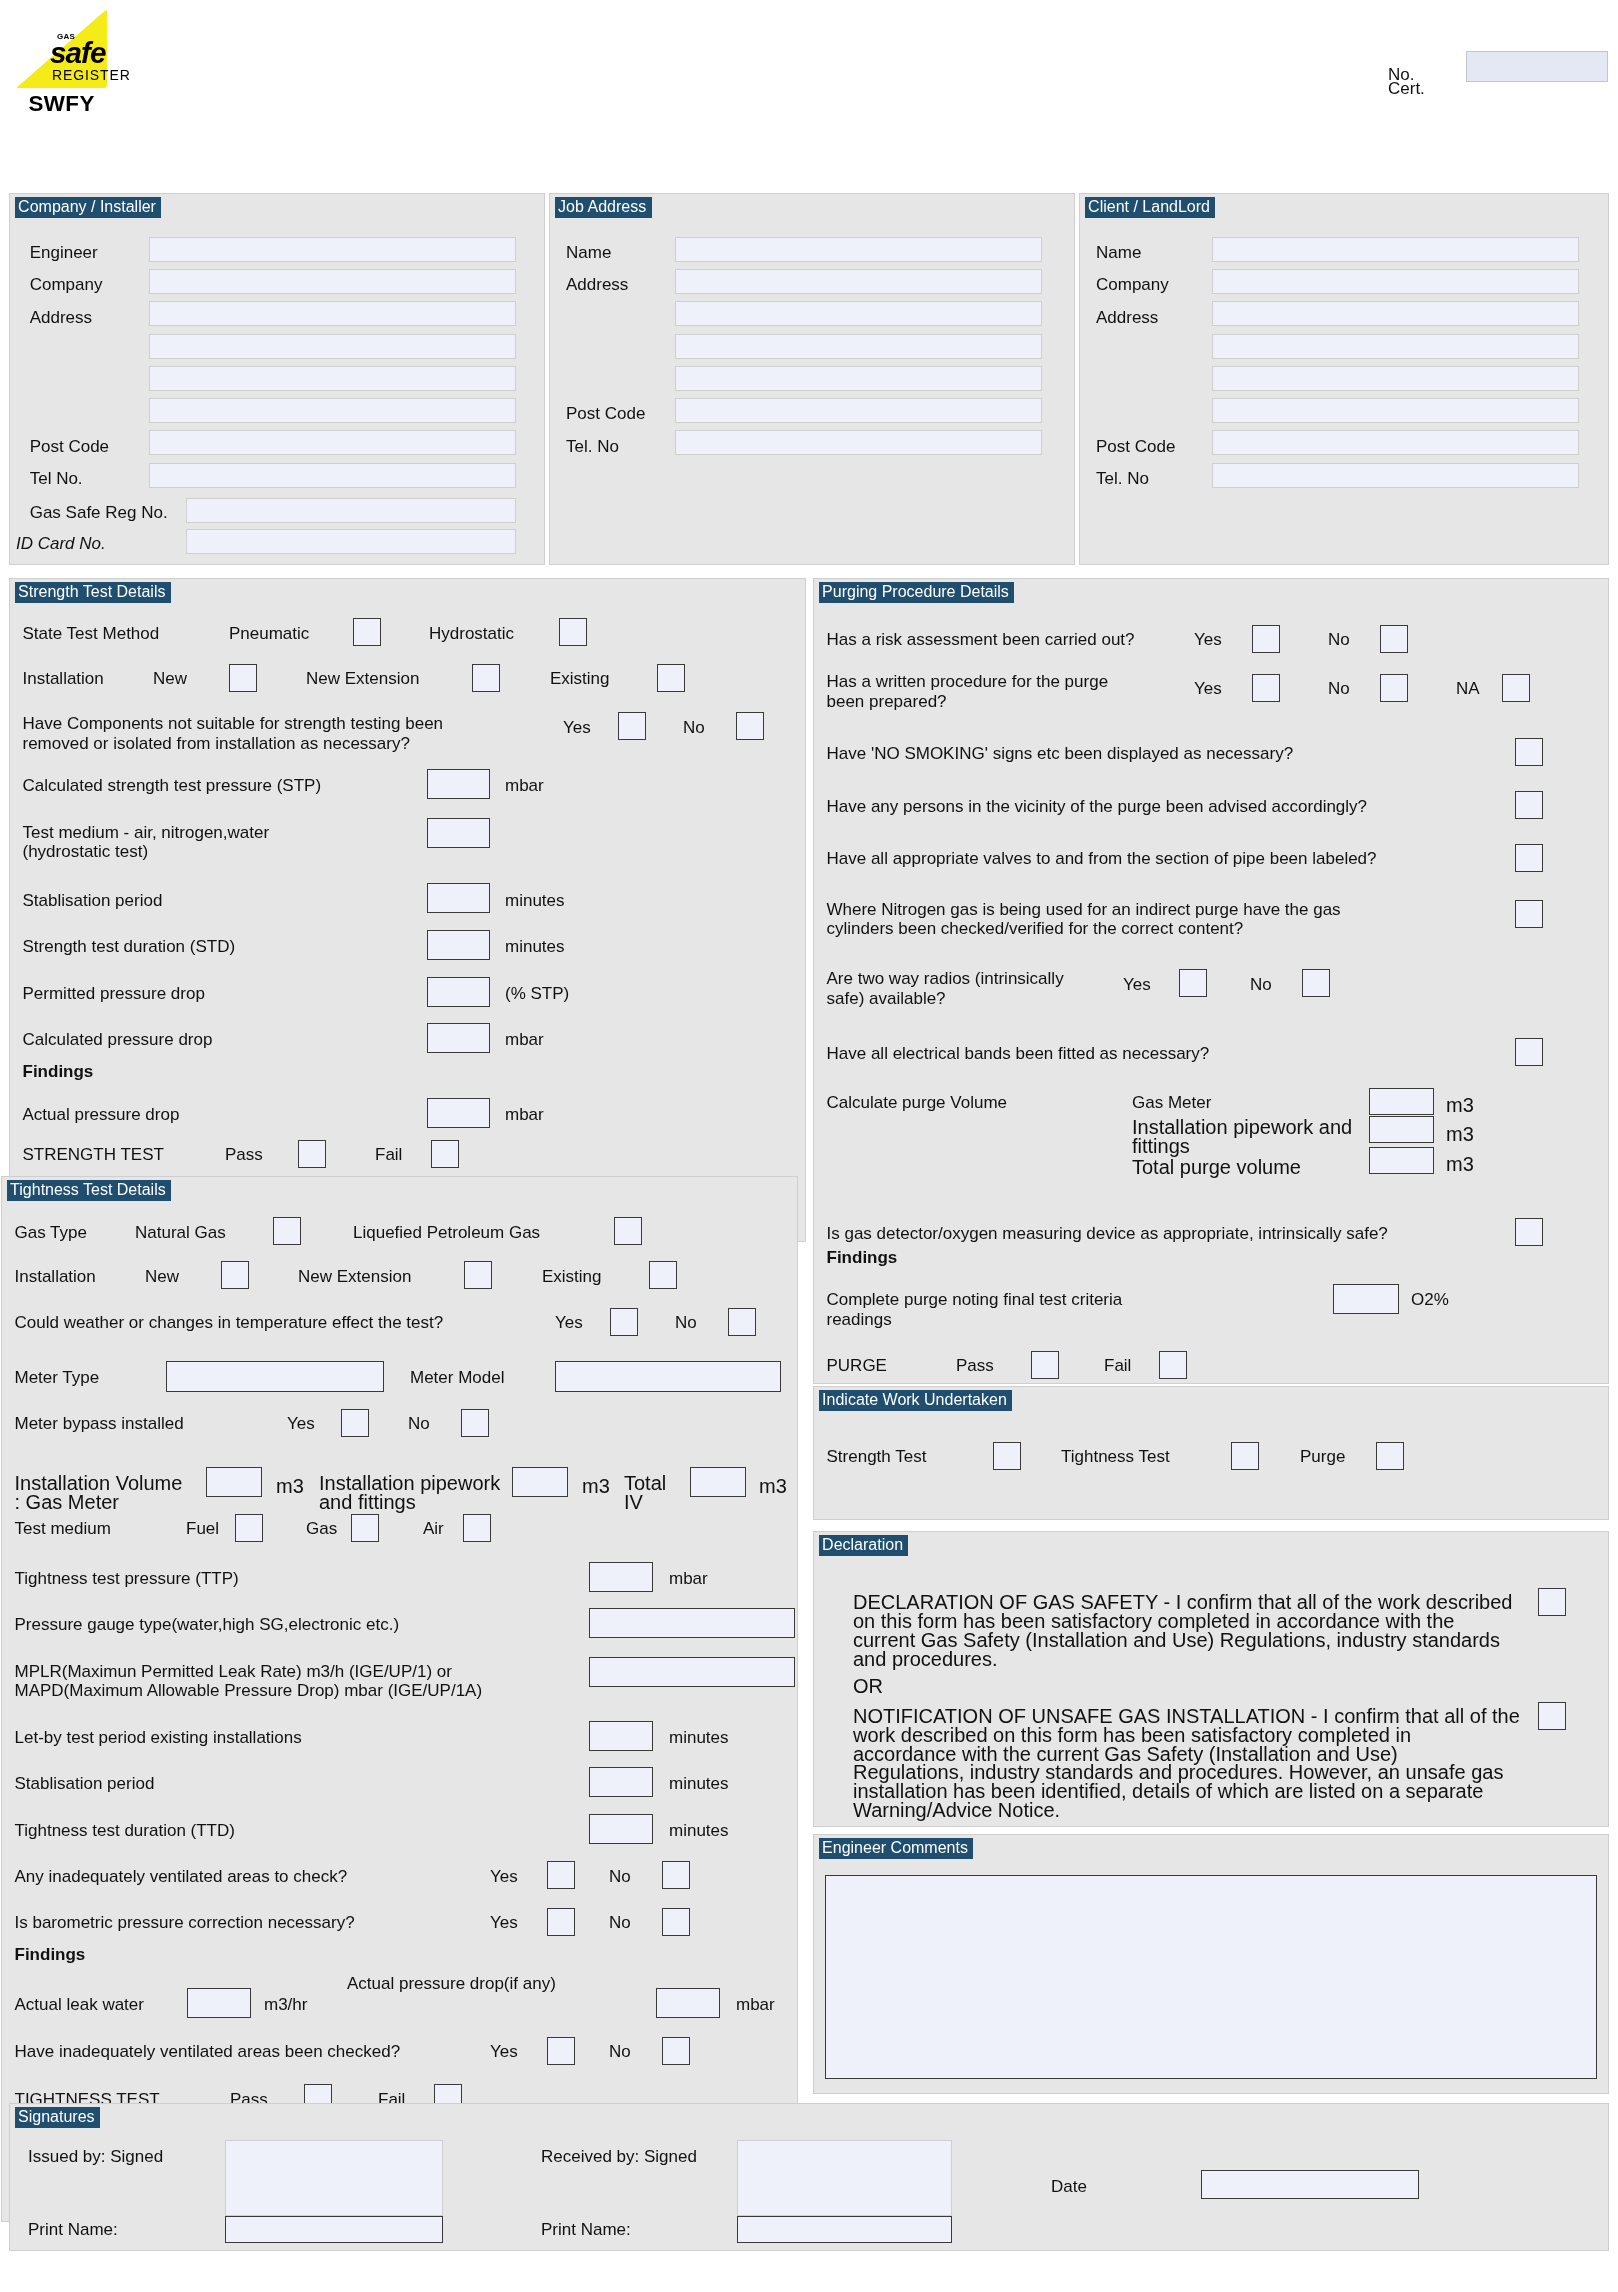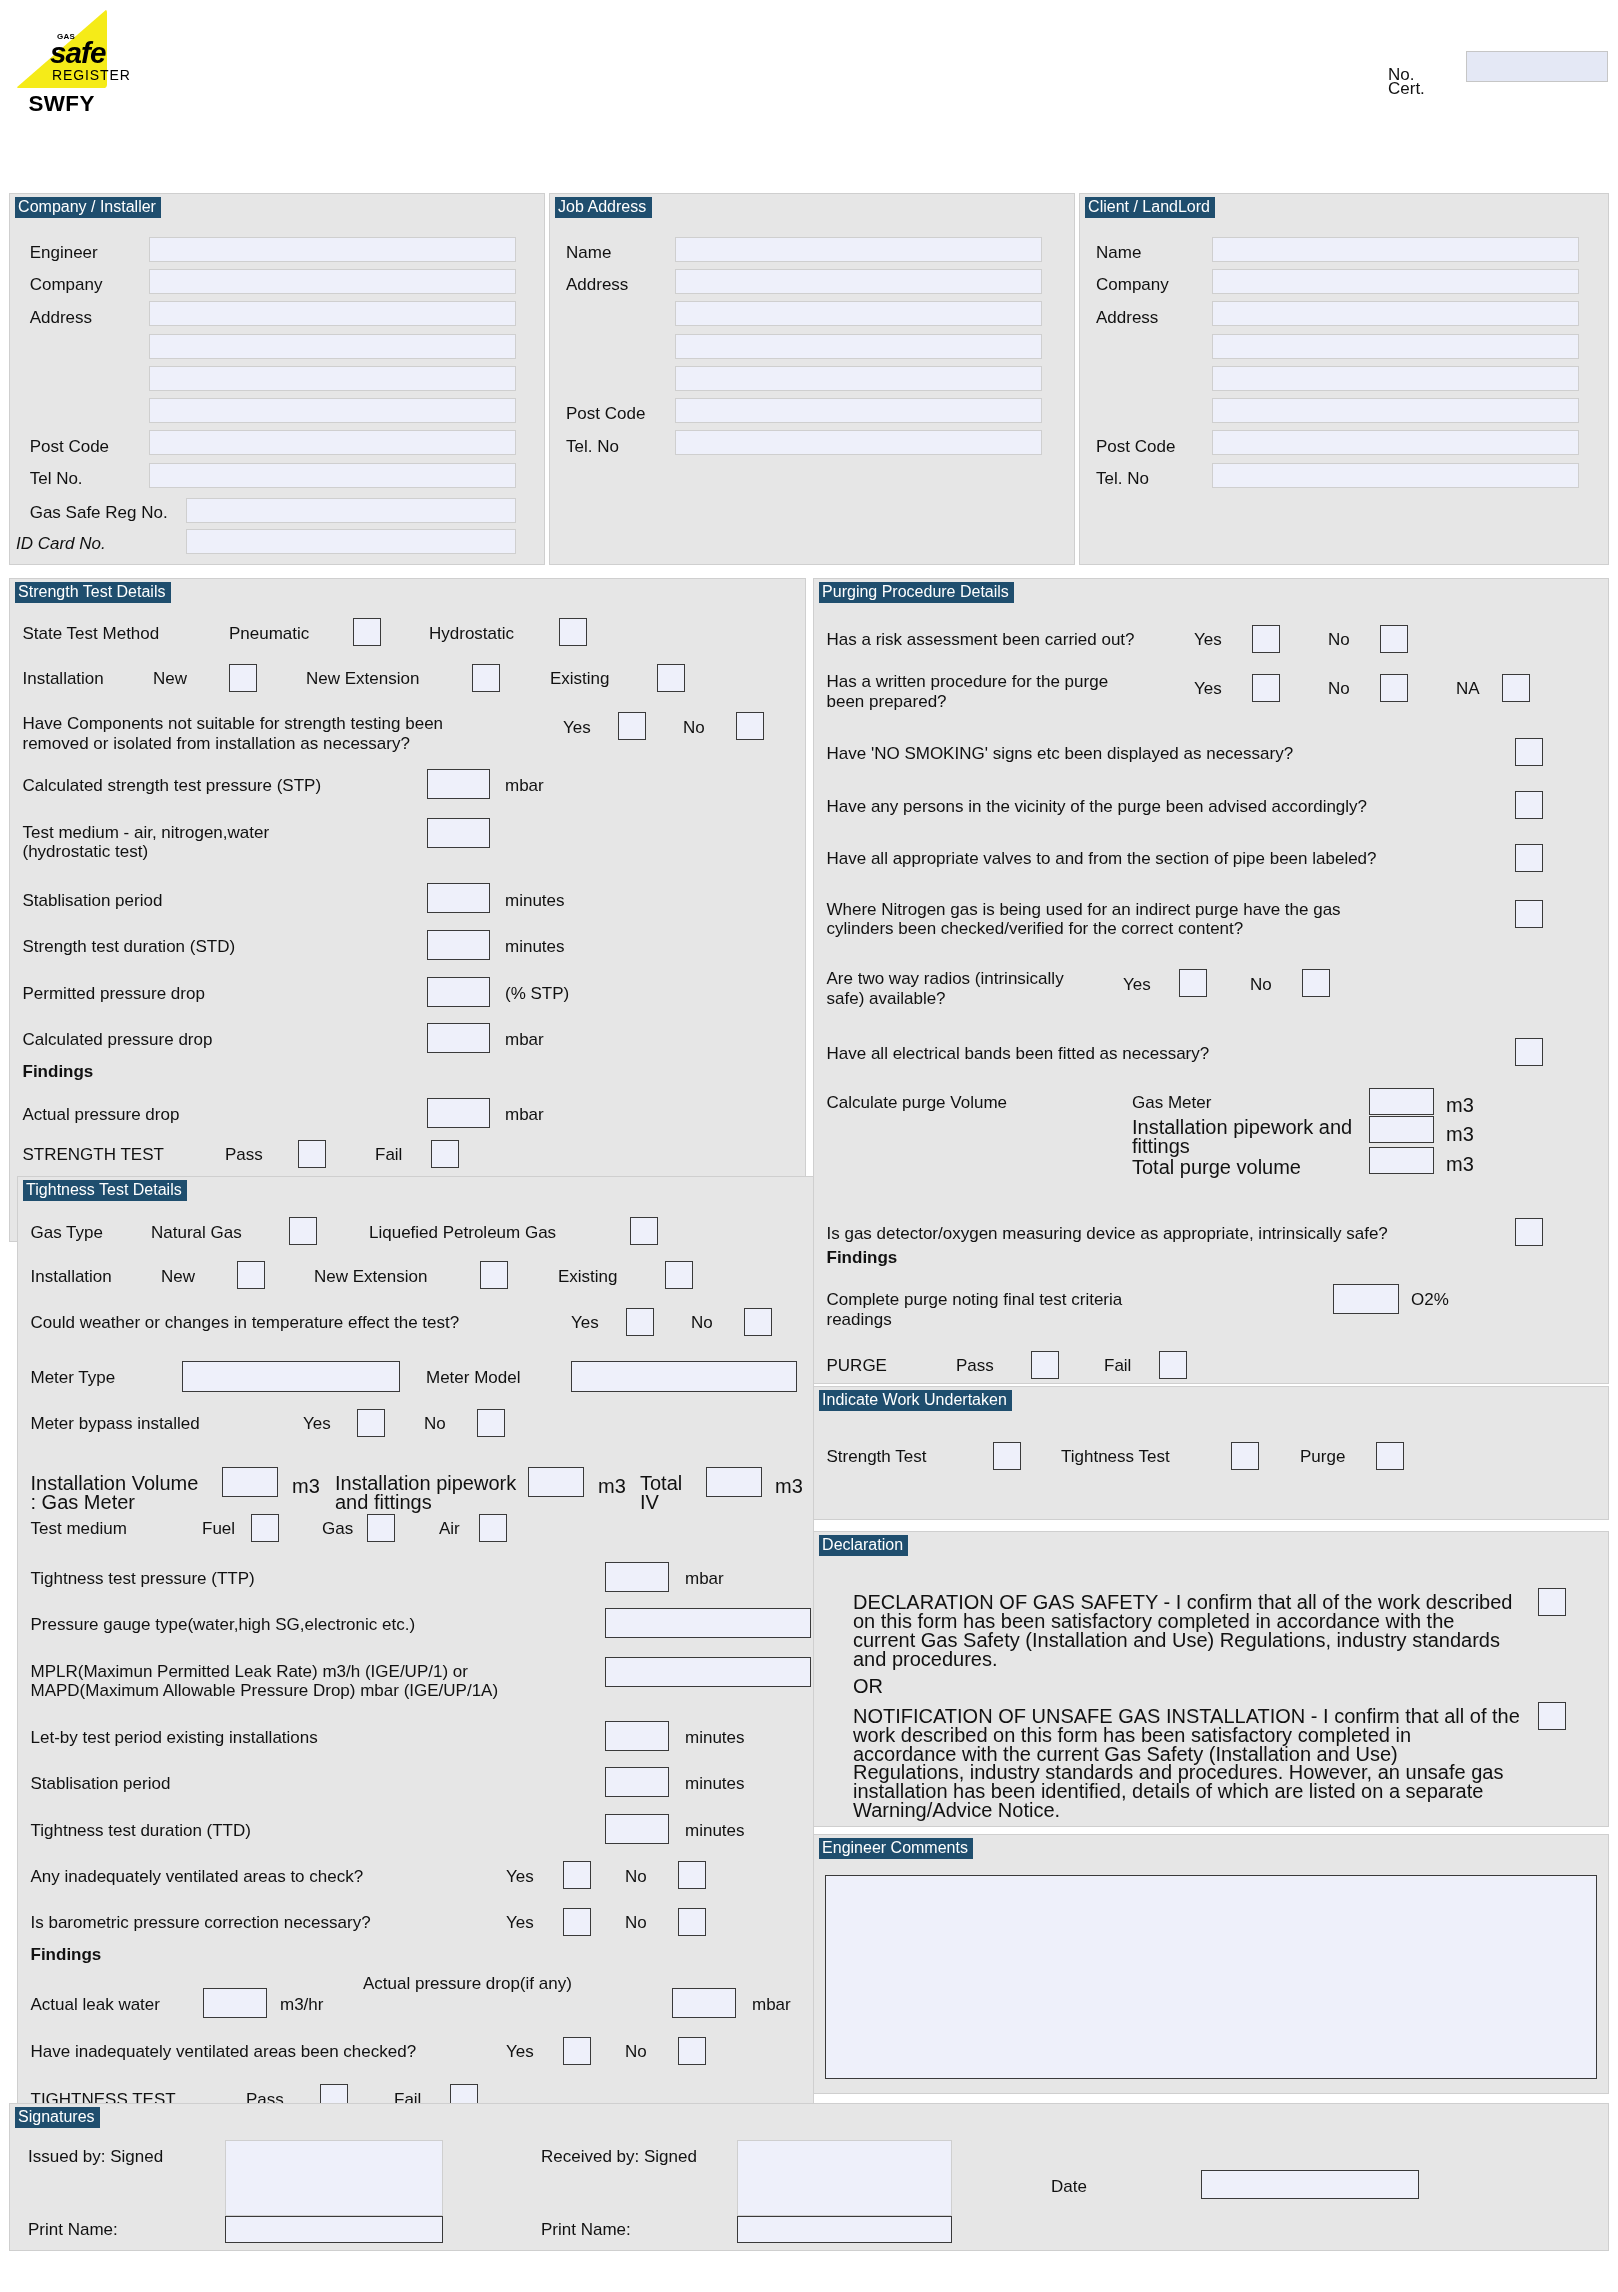--- a/index.html
+++ b/index.html
@@ -190,21 +190,21 @@
   <div class="nb" style="left:417px;top:519px;width:63px;height:30px;"></div>
   <div class="lbl" style="left:495px;top:526px;">mbar</div>
 
   <div class="lbl" style="left:12.5px;top:566px;">STRENGTH TEST</div>
   <div class="lbl" style="left:215px;top:566px;">Pass</div>
   <div class="cb" style="left:288px;top:561px;"></div>
   <div class="lbl" style="left:365px;top:566px;">Fail</div>
   <div class="cb" style="left:421px;top:561px;"></div>
 </div>
 
-<div class="panel" style="left:17px;top:1176px;width:797px;height:1046px;">
+<div class="panel" style="left:1px;top:1176px;width:797px;height:1046px;">
   <div class="sec-title">Tightness Test Details</div>
 
   <div class="lbl" style="left:12.5px;top:46px;">Gas Type</div>
   <div class="lbl" style="left:133px;top:46px;">Natural Gas</div>
   <div class="cb" style="left:271px;top:40px;"></div>
   <div class="lbl" style="left:351px;top:46px;">Liquefied Petroleum Gas</div>
   <div class="cb" style="left:612px;top:40px;"></div>
 
   <div class="lbl" style="left:12.5px;top:90px;">Installation</div>
   <div class="lbl" style="left:143px;top:90px;">New</div>

